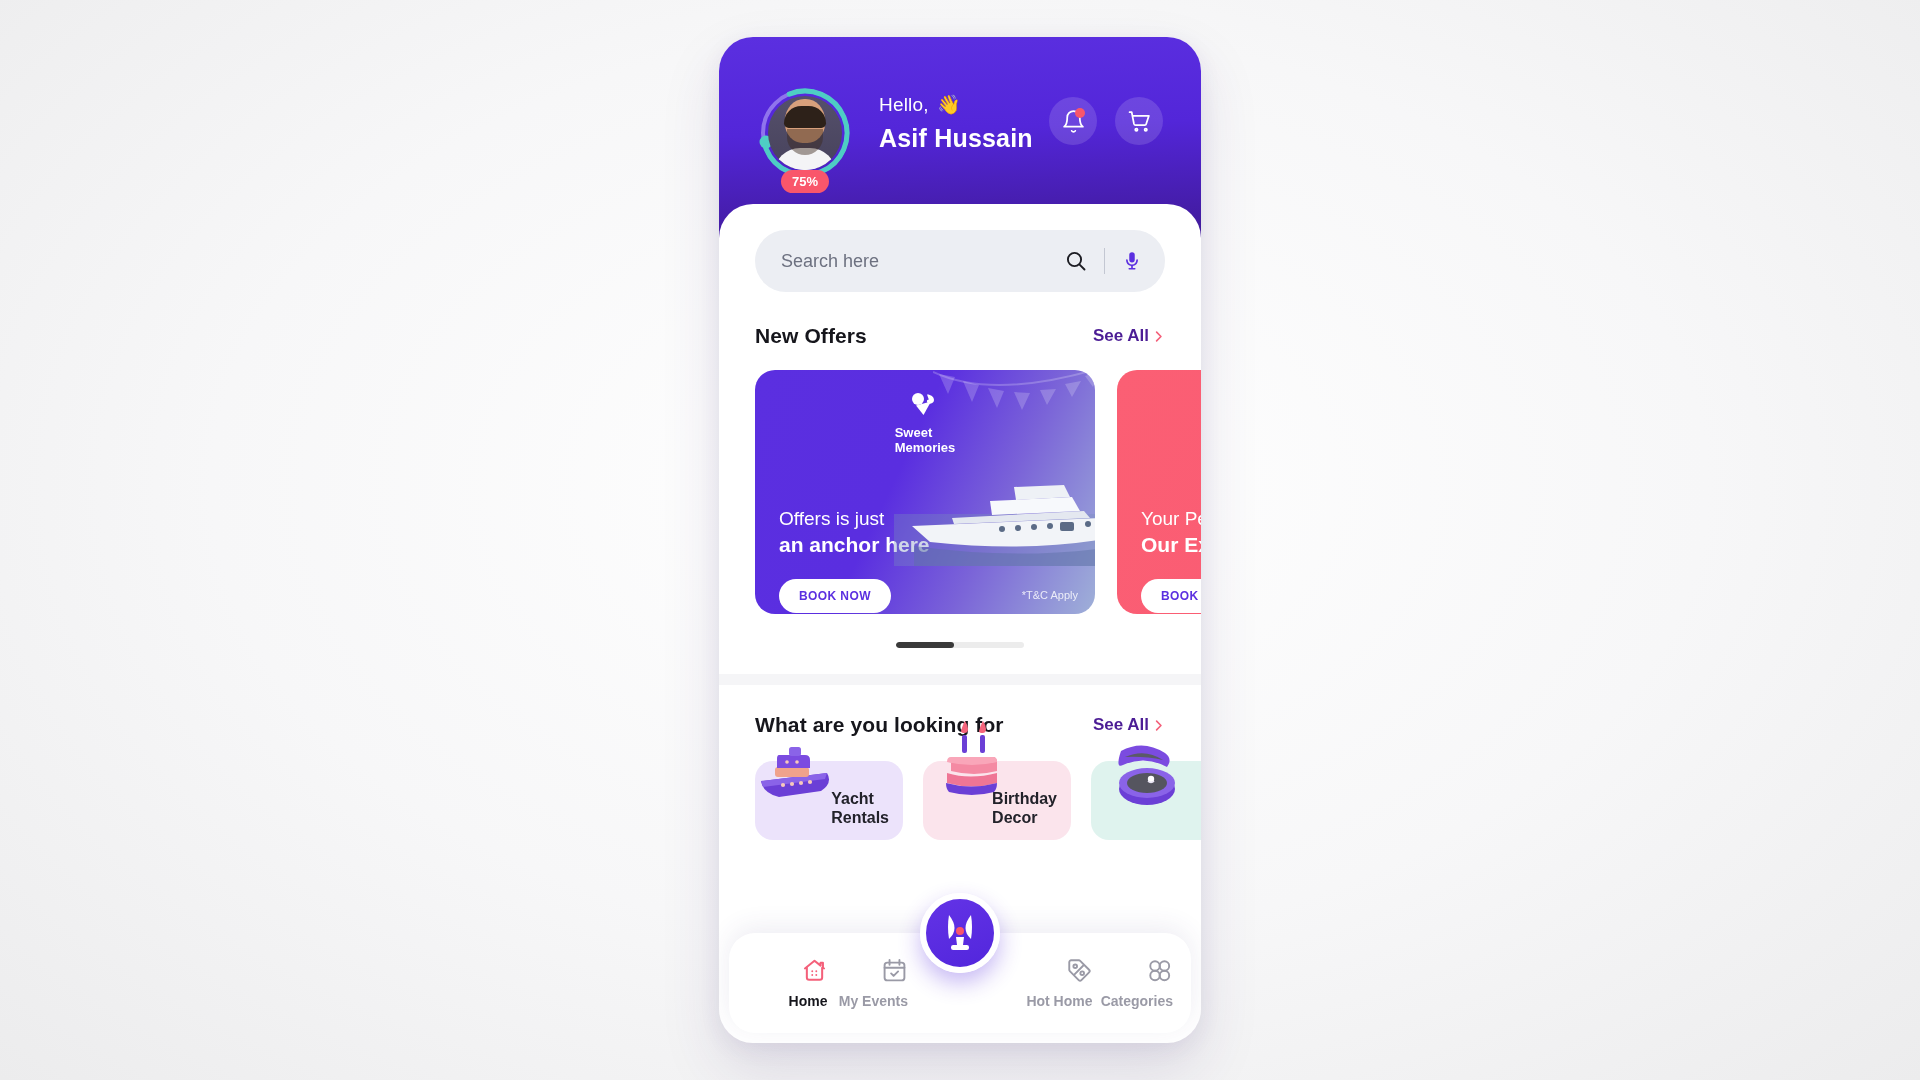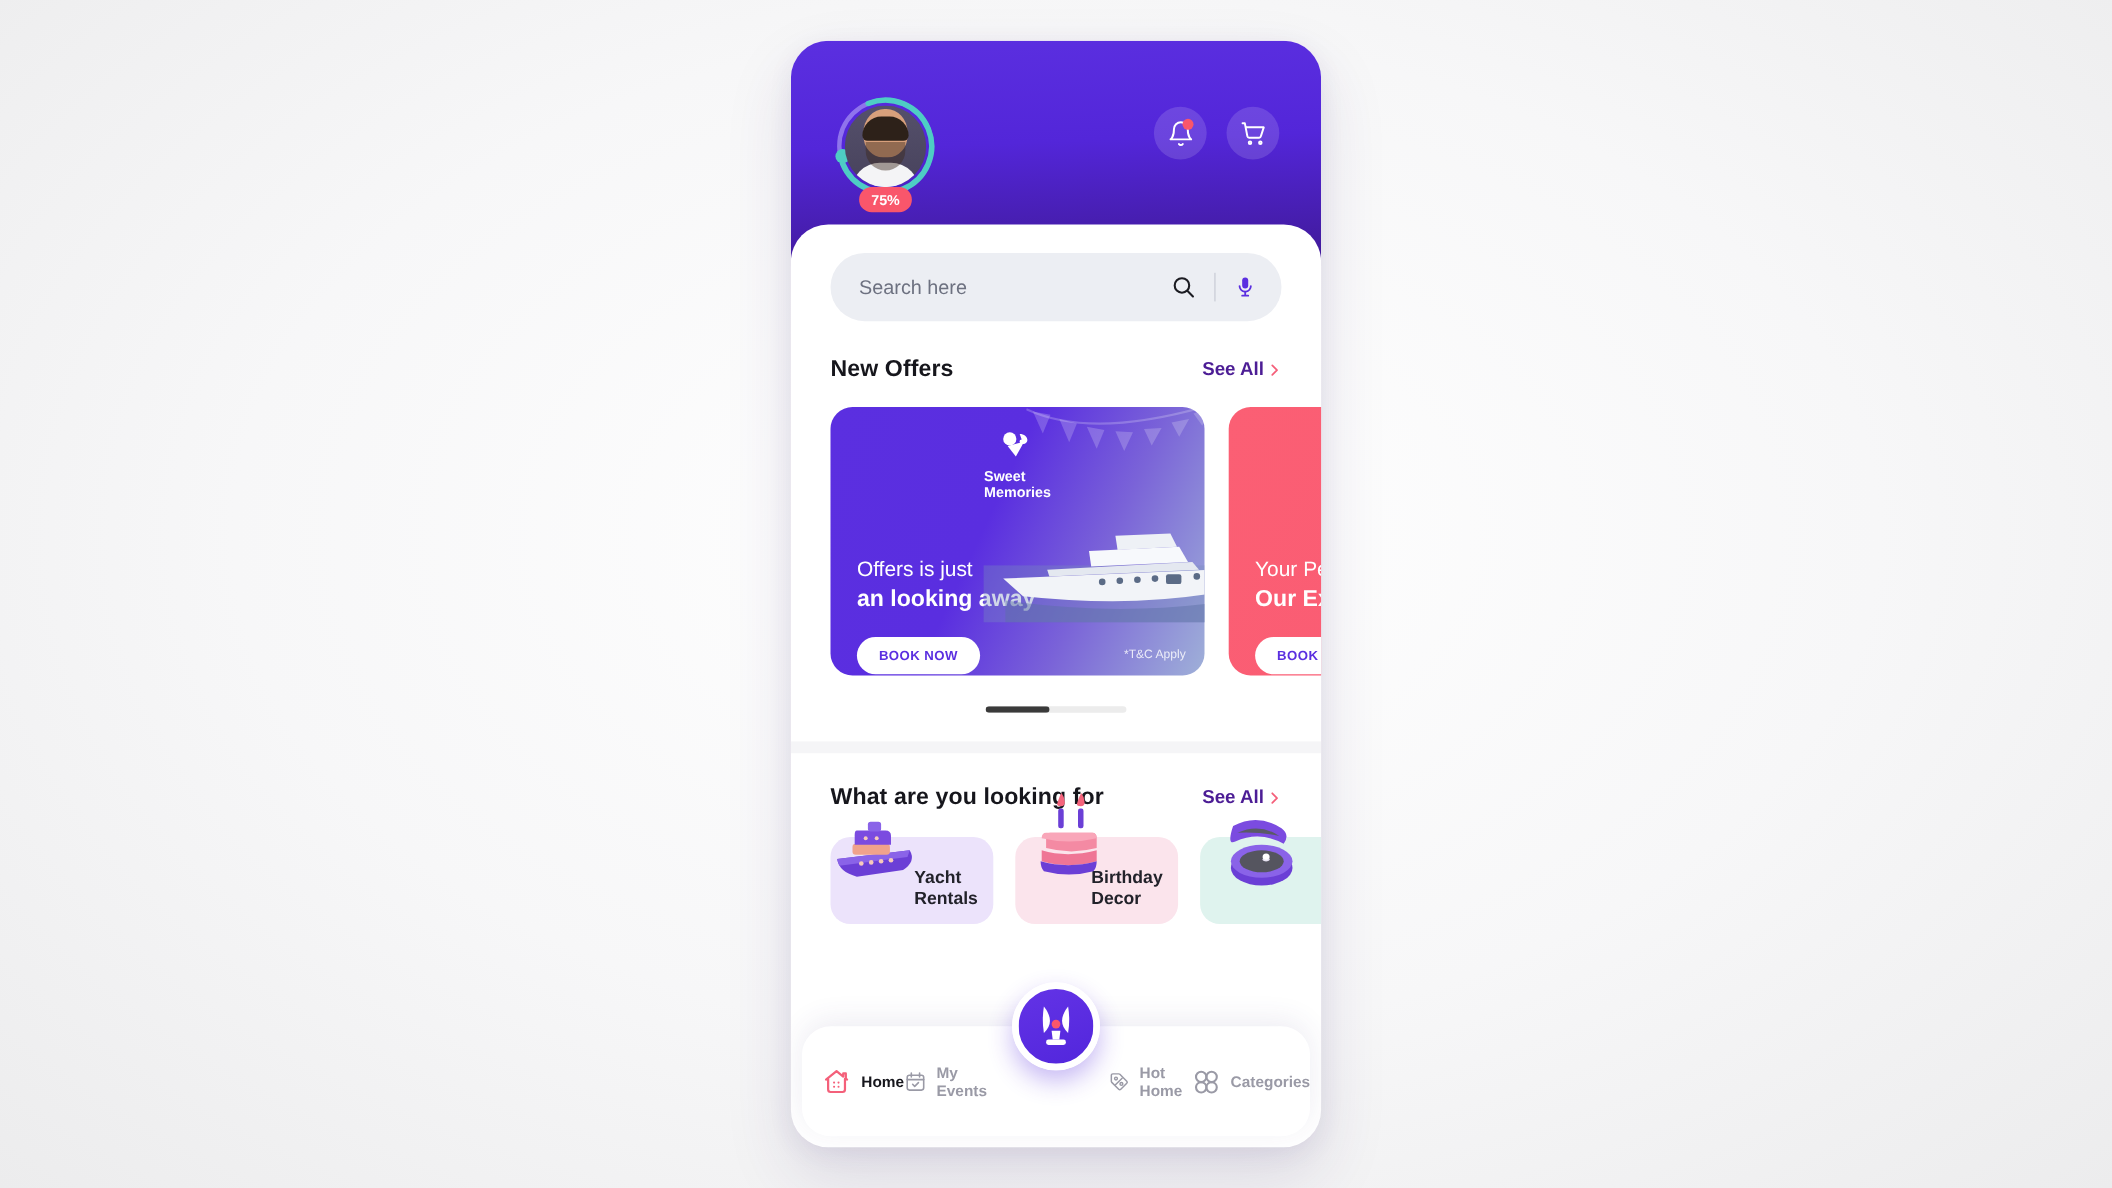--- a/index.html
+++ b/index.html
@@ -134,21 +134,21 @@
   .cat-art.center { left: 12px; top: -44px; width: 74px; height: 96px; }
 
   
   .bottom-nav {
     position: absolute; left: 10px; right: 10px; bottom: 10px;
     height: 100px; background: #fff; border-radius: 26px;
     box-shadow: 0 -6px 26px rgba(70,50,120,.09);
     display: flex; align-items: center; padding: 0 18px;
   }
   .nav-item {
-    flex: 1; display: flex; align-items: center; gap: 9px;
+    flex: 1; display: flex; flex-direction: column; align-items: flex-end; gap: 9px;
   }
   .nav-label { font-size: 14px; color: #9a9aa6; font-weight: 600; }
   .nav-item.active .nav-label { color: #16161c; font-weight: 700; }
   .nav-gap { flex: 0 0 104px; }
   .fab {
     position: absolute; left: 50%; top: -40px; transform: translateX(-50%);
     width: 80px; height: 80px; border-radius: 50%;
     background: linear-gradient(160deg,#6333e6,#5226dc);
     border: 6px solid #fff;
     display: flex; align-items: center; justify-content: center;
@@ -170,20 +170,27 @@
       </svg>
       <div class="avatar">
         <div class="shirt"></div>
           <div class="face"></div>
           <div class="beard"></div>
           <div class="hair"></div>
       </div>
       <div class="pct-badge">75%</div>
     </div>
 
+    <div class="greet">
+      <div class="greet-hello">
+        <span>Hello,</span>
+        <span>👋</span>
+      </div>
+      <div class="greet-name">Asif Hussain</div>
+    </div>
 
     <div class="header-actions">
       <div class="circle-btn">
         <svg width="25" height="25" viewBox="0 0 24 24" fill="none" stroke="#fff" stroke-width="1.7" stroke-linecap="round" stroke-linejoin="round">
           <path d="M18 8A6 6 0 0 0 6 8c0 7-3 9-3 9h18s-3-2-3-9"></path>
           <path d="M13.7 21a2 2 0 0 1-3.4 0"></path>
         </svg>
         <span class="dot-badge"></span>
       </div>
       <div class="circle-btn">
@@ -257,21 +264,21 @@
             <circle cx="8" cy="7" r="6" fill="#fff"></circle>
             <path d="M17 2.5c4 0 7 2.4 7 5.6 0 2-1.6 3.6-3.8 3.6-2 0-3.3-1-3.3-2.4 0-1.1.8-1.8 1.9-1.8" fill="#fff"></path>
             <path d="M6 13.5 L21 9.5 L13.5 23 Z" fill="#fff"></path>
           </svg>
           <div class="brand-name">
             <div>Sweet</div>
             <div>Memories</div>
           </div>
         </div>
         <div class="offer-line1">Offers is just</div>
-        <div class="offer-line2">an looking away</div>
+        <div class="offer-line2">an anchor here</div>
         <div class="book-btn">BOOK NOW</div>
         <div class="tc">*T&amp;C Apply</div>
       </div>
 
       <div class="offer-card pink">
         <div class="brand">
           <svg width="30" height="24" viewBox="0 0 30 24">
             <circle cx="8" cy="7" r="6" fill="#fff"></circle>
             <path d="M17 2.5c4 0 7 2.4 7 5.6 0 2-1.6 3.6-3.8 3.6-2 0-3.3-1-3.3-2.4 0-1.1.8-1.8 1.9-1.8" fill="#fff"></path>
             <path d="M6 13.5 L21 9.5 L13.5 23 Z" fill="#fff"></path>

